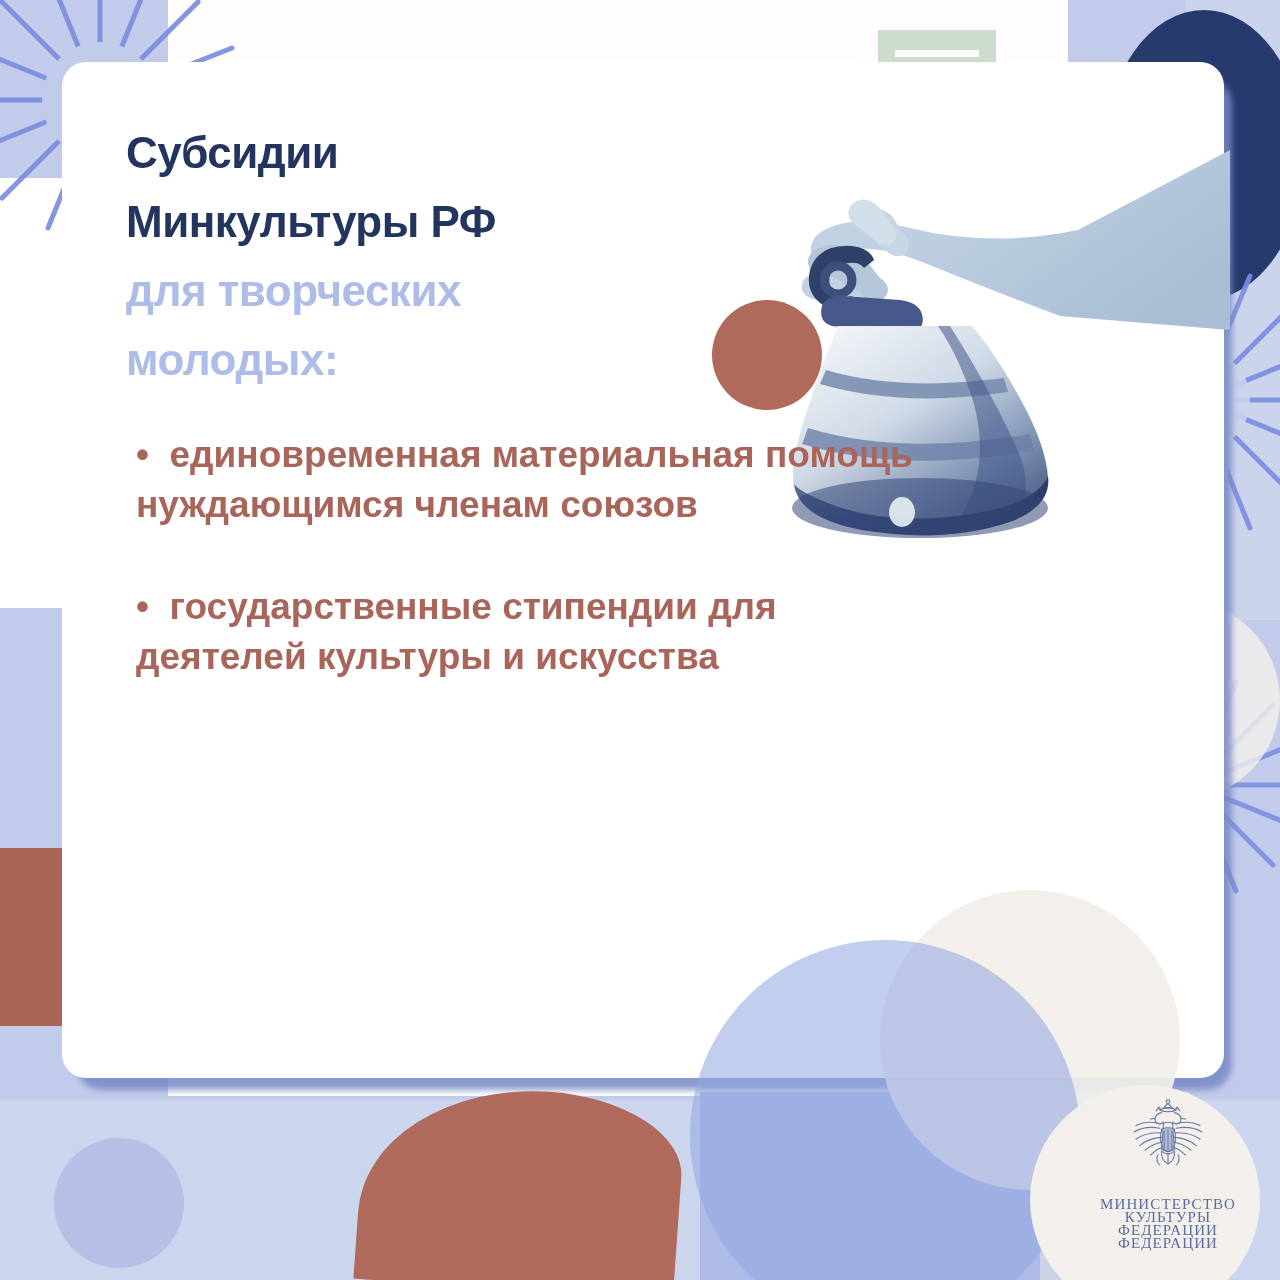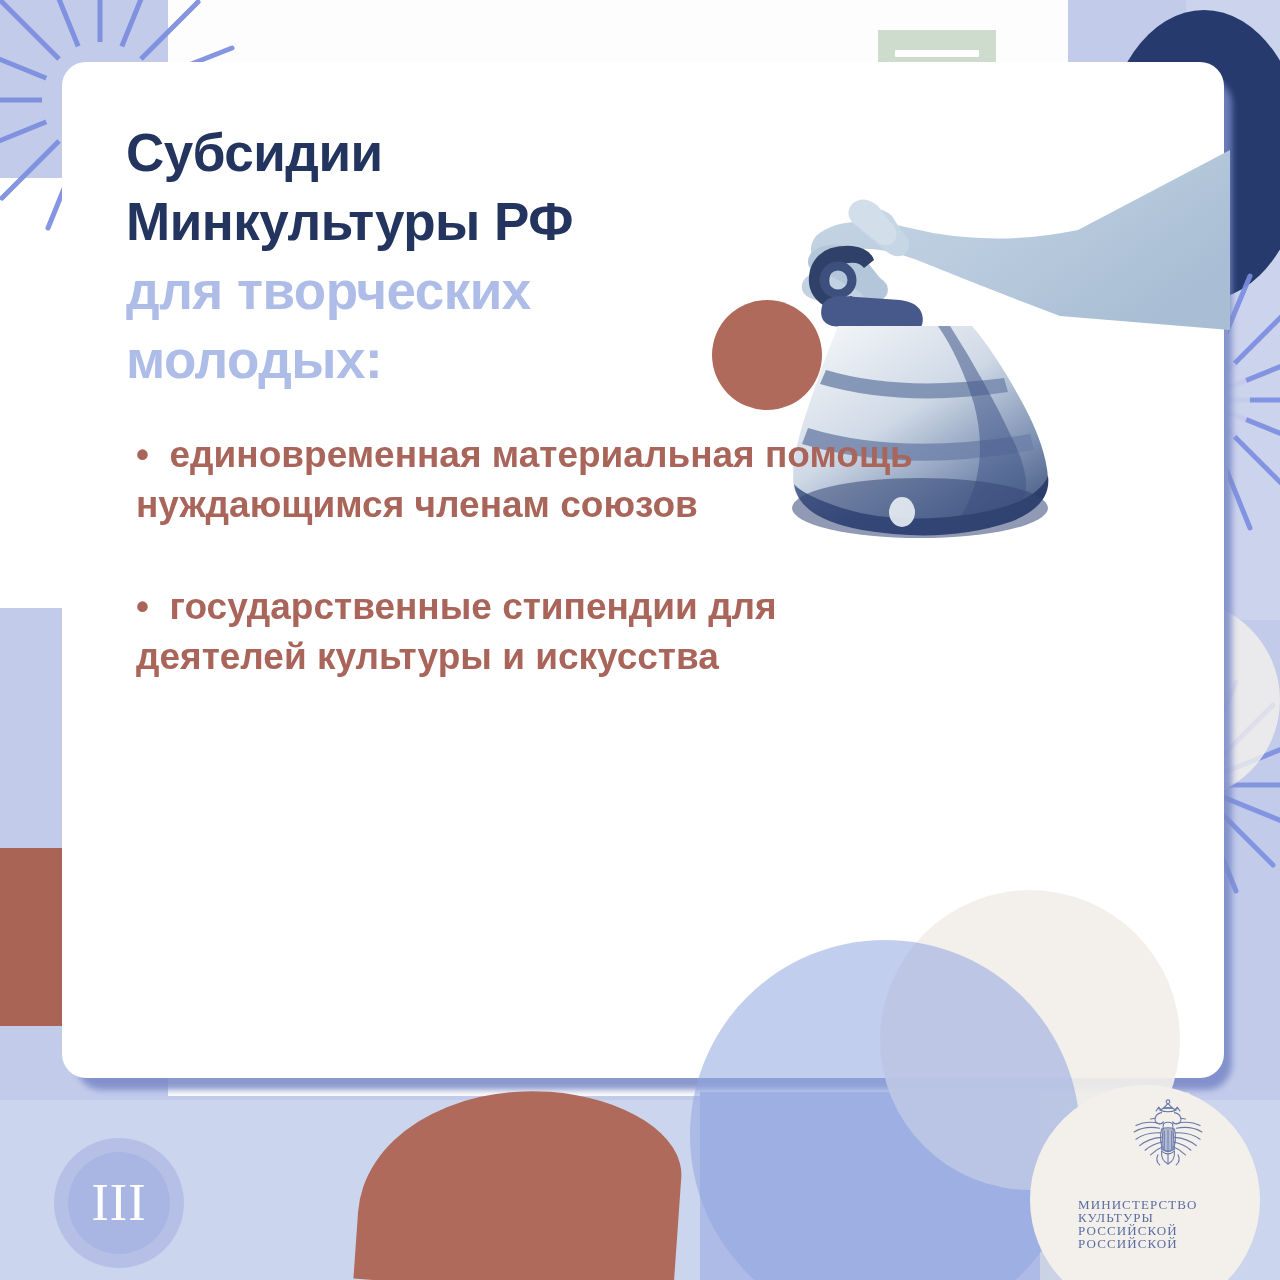--- a/index.html
+++ b/index.html
@@ -46,21 +46,21 @@
   .bubble .tail{position:absolute;width:0;height:0;}
 
   
   .card-shadow{position:absolute;left:76px;top:78px;width:1156px;height:1012px;
       background:#7888c6;border-radius:26px;opacity:.85;filter:blur(3px);}
   .card{position:absolute;left:62px;top:62px;width:1162px;height:1016px;
       background:#ffffff;border-radius:24px;}
 
   
   .headline{position:absolute;left:126px;top:118px;width:640px;}
-  .hl-line{font-size:53px;line-height:69px;font-weight:700;letter-spacing:-.5px;}
+  .hl-line{font-size:44px;line-height:69px;font-weight:700;letter-spacing:-.5px;}
   .hl-dark{color:#23355f;}
   .hl-light{color:#aebce8;}
 
   .bullets{position:absolute;left:136px;top:430px;width:790px;}
   .bullet{color:#a9655a;font-size:37px;line-height:50px;font-weight:700;margin-bottom:52px;}
   .bullet .dot{color:#a9655a;}
 
   
   .bell-wrap{position:absolute;left:760px;top:120px;width:470px;height:430px;}
   .bell-wrap svg{display:block;}
@@ -71,22 +71,22 @@
   .badge-inner{position:absolute;left:68px;top:1152px;width:102px;height:102px;
       border-radius:50%;background:#a9b6e3;
       display:flex;align-items:center;justify-content:center;}
   .badge-num{font-family:"Liberation Serif", serif;color:#ffffff;font-size:52px;
       letter-spacing:1px;line-height:1;}
 
   
   .logo{position:absolute;left:1078px;top:1098px;width:180px;height:152px;
       display:flex;flex-direction:column;align-items:center;}
   .logo svg{display:block;}
-  .logo-cap{margin-top:12px;color:#5a6ca0;
-      font-family:"Liberation Serif", serif;font-size:13px;letter-spacing:1.1px;line-height:13px;}
+  .logo-cap{margin-top:12px;text-align:center;color:#5a6ca0;
+      font-family:"Liberation Serif", serif;font-size:15px;letter-spacing:1.1px;line-height:13px;}
 </style>
 </head>
 <body>
 
 <div class="stage">
 
   <div class="bg-base"></div>
   <div class="bg-white-top"></div>
   <div class="bg-white-band"></div>
   <div class="bg-lilac-right"></div>
@@ -253,23 +253,20 @@
   <div class="bg-bottomstrip"></div>
   <div class="bg-lightband"></div>
   <div class="bluebar-bottom"></div>
   <div class="greyband-bottom"></div>
   <div class="terracotta-curve"></div>
   <div class="circ circ-cream-lg"></div>
   <div class="circ circ-blue-lg"></div>
   <div class="circ circ-cream-br"></div>
 
   <div class="badge-outer"></div>
-  <div class="badge-inner">
-    <span class="badge-num">III</span>
-  </div>
 
   <div class="logo">
     <svg width="118" height="96" viewBox="0 0 118 96">
       <g fill="none" stroke="#6878a8" stroke-width="1.2" stroke-linecap="round">
 
         <path d="M59 6 l-5 5 h10 z"></path>
         <circle cx="59" cy="4" r="2"></circle>
         <path d="M50 13 q9 -5 18 0 q-9 4 -18 0 z"></path>
 
         <path d="M52 16 q-6 1 -7 6 q-1 5 4 6 q3 1 5 -2"></path>
@@ -302,17 +299,17 @@
         <path d="M52 34 q7 -3 14 0"></path>
 
         <path d="M52 58 q7 6 14 0 q1 10 -7 14 q-8 -4 -7 -14 z"></path>
         <path d="M59 60 v12"></path>
         <path d="M48 62 q-3 7 2 11 M70 62 q3 7 -2 11"></path>
       </g>
       <path d="M54 34 q5 -3 10 0 l2 22 q-7 4 -14 0 z" fill="#7c8cba" opacity=".55"></path>
     </svg>
     <div class="logo-cap">
       <div>МИНИСТЕРСТВО КУЛЬТУРЫ</div>
-      <div>РОССИЙСКОЙ РОССИЙСКОЙ</div>
+      <div>ФЕДЕРАЦИИ ФЕДЕРАЦИИ</div>
     </div>
   </div>
 
 </div>
 
 </body></html>

